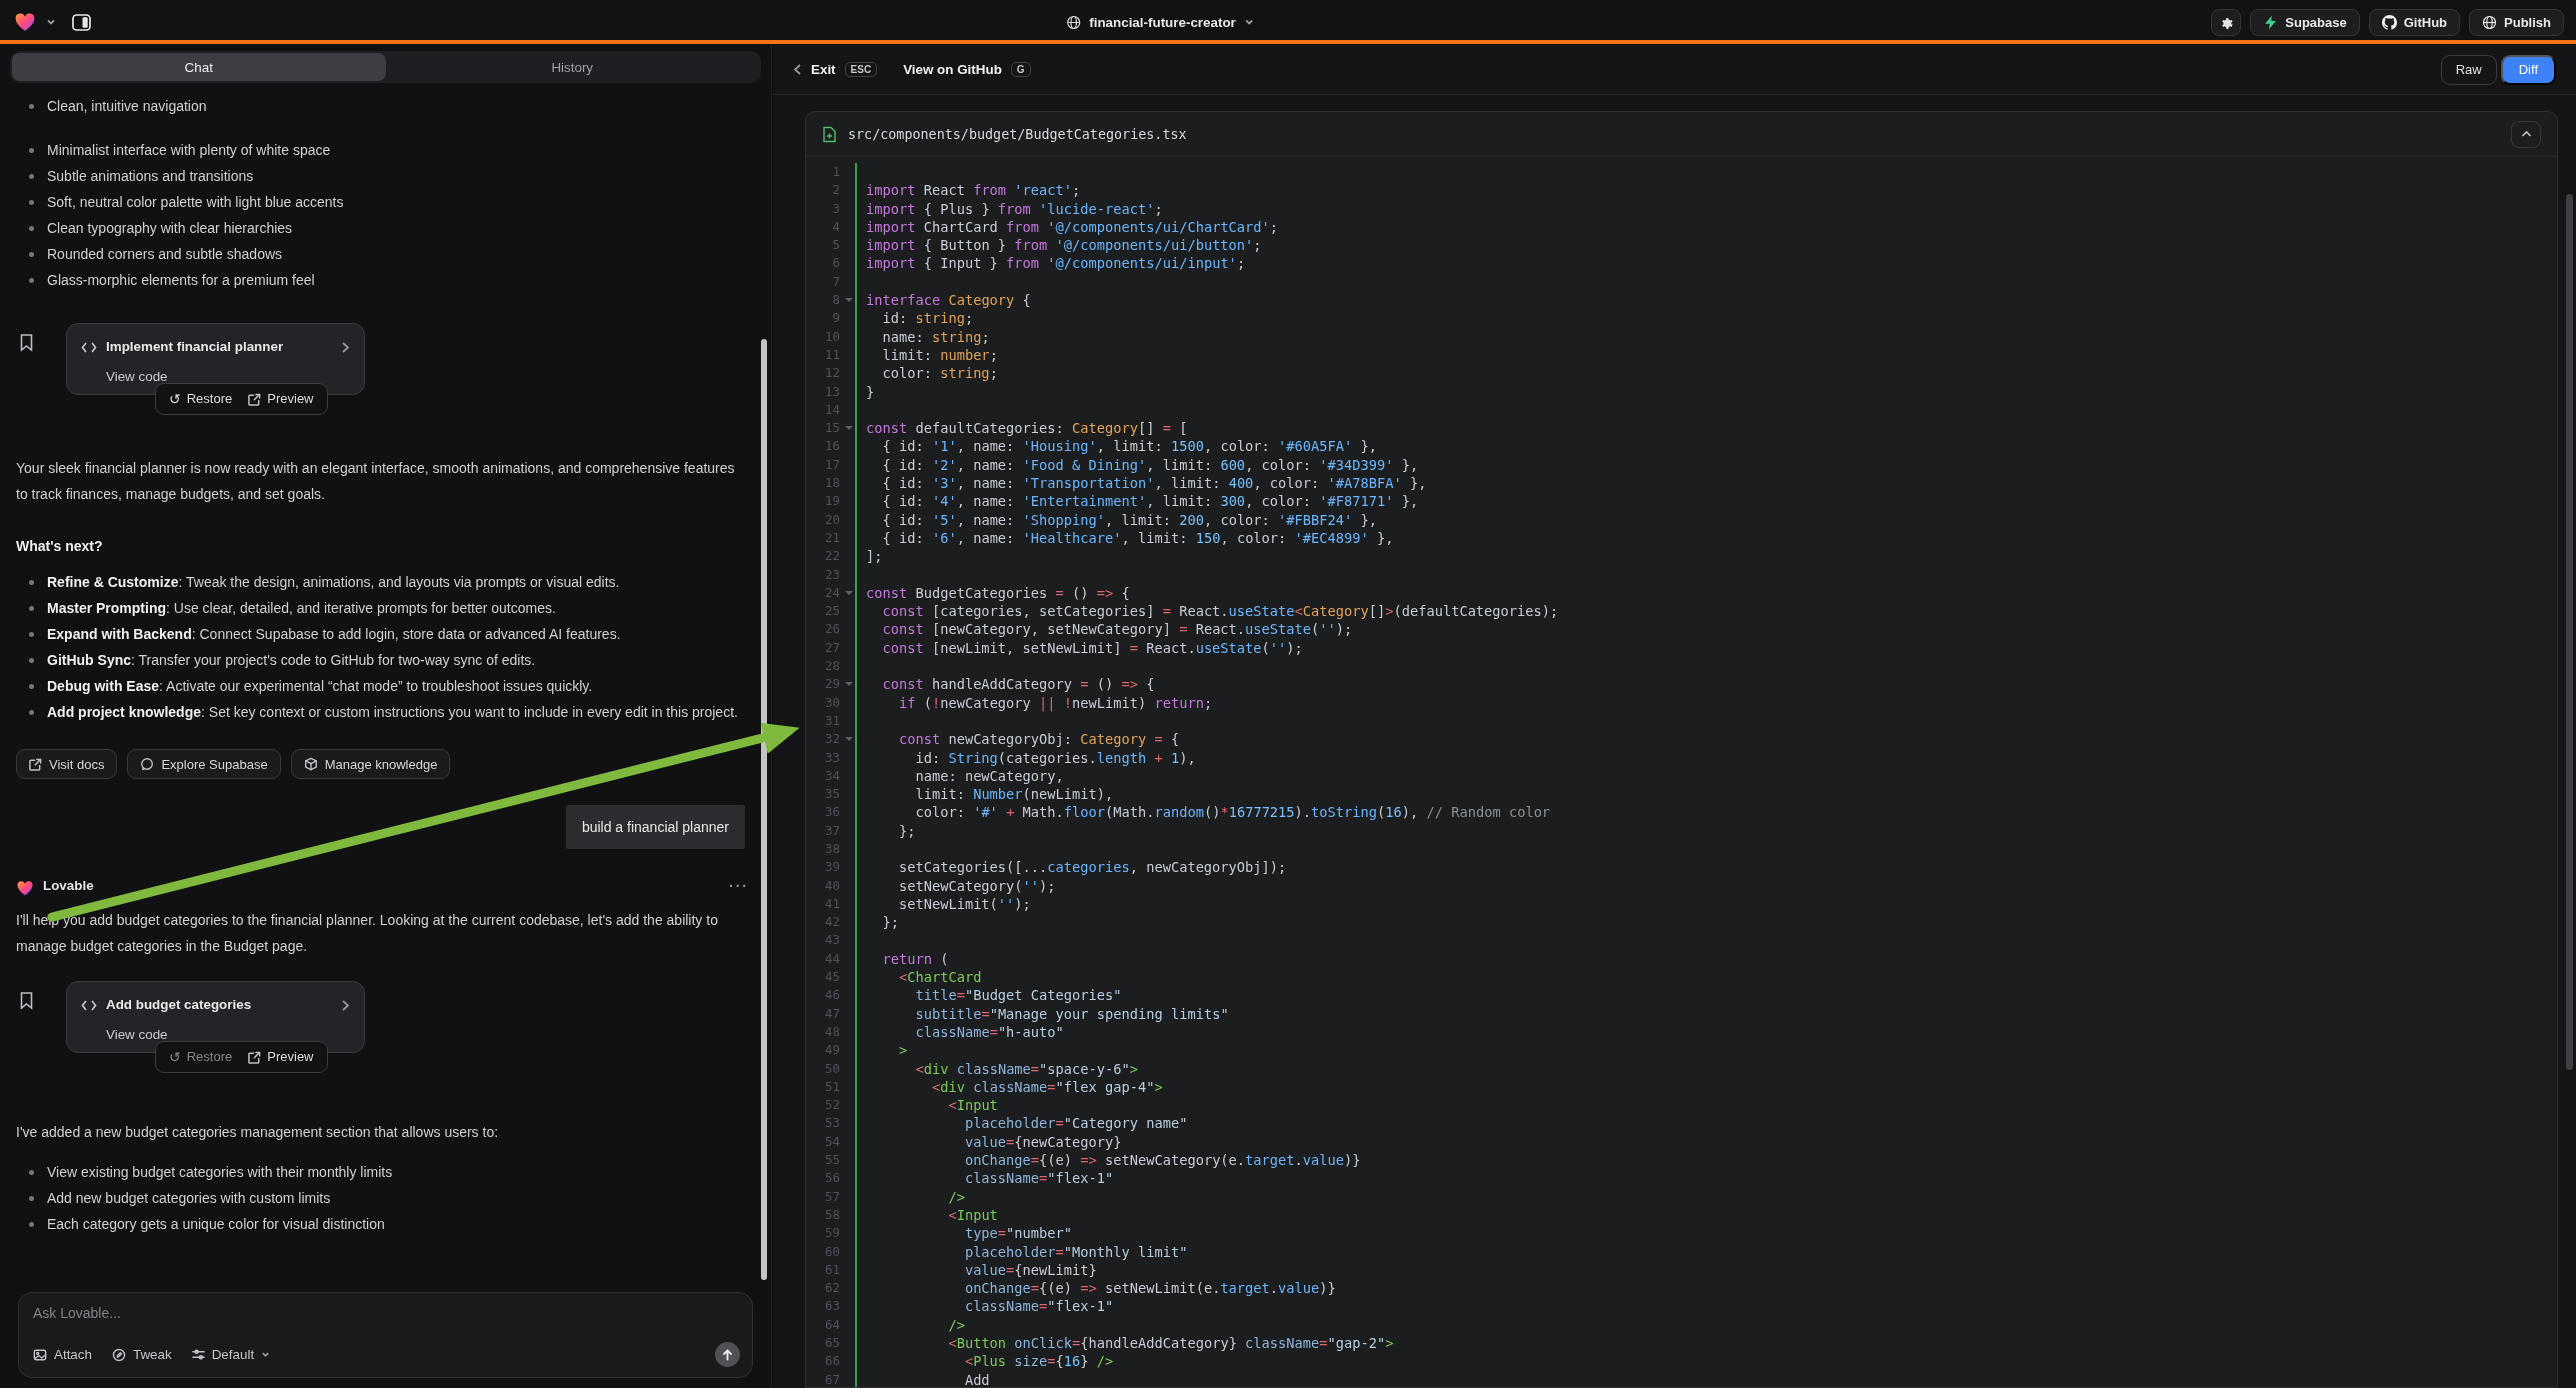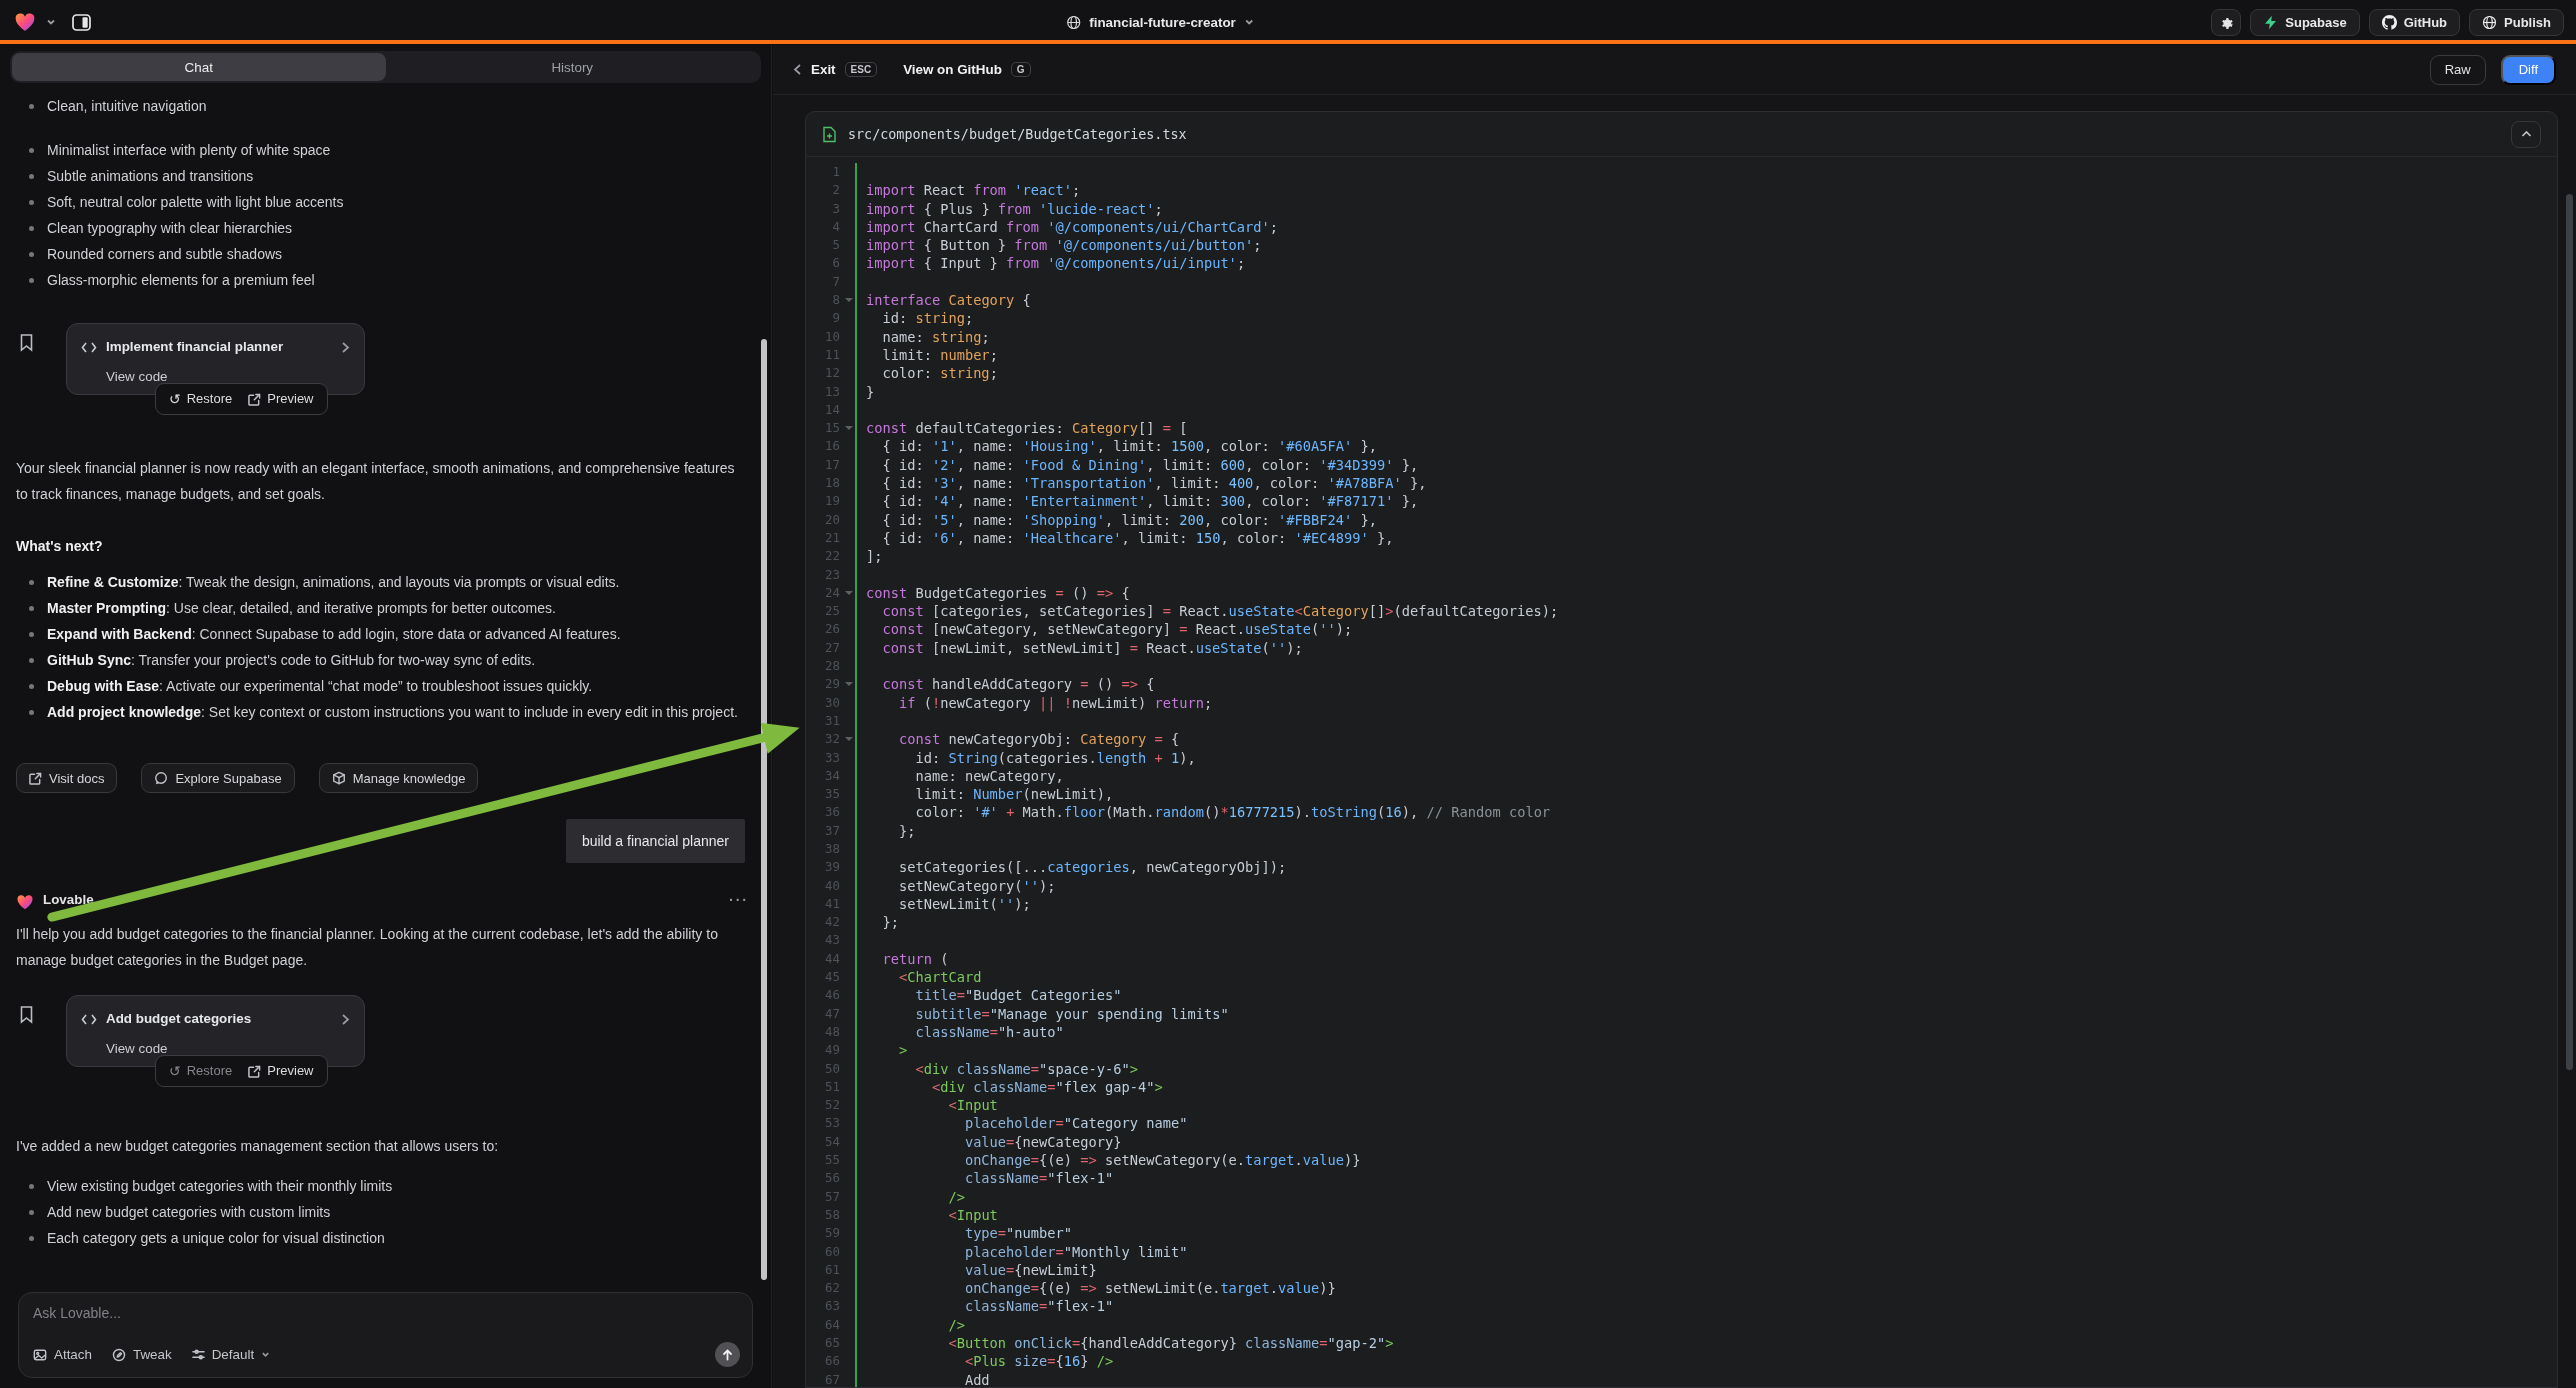--- a/index.html
+++ b/index.html
@@ -46,21 +46,21 @@
     background:#242428; border:1px solid #39393f; border-radius:12px; padding:10px 14px 0 14px; }
   .v-title-row { display:flex; align-items:center; gap:9px; color:#e7e8ea; font-size:13.4px; font-weight:600; }
   .v-title-row .sp { flex:1; }
   .v-link { margin:4px 0 0 25px; font-size:13.4px; color:#cbcdd2; }
   .v-pill { position:absolute; left:139px; top:60px; height:32px; display:flex; align-items:center; gap:16px;
     background:#121214; border:1px solid #3c3c42; border-radius:9px; padding:0 13px; font-size:13px; color:#dcdde0; white-space:nowrap;}
   .pill-item { display:flex; align-items:center; gap:6px; }
   .pill-item.dim { color:#85878d; }
   .restore-g { font-size:14px; line-height:1; }
   .msg-p { margin-top:28px; }
-  .btn-row { margin-top:38px; display:flex; gap:24px; }
+  .btn-row { margin-top:24px; display:flex; gap:10px; }
   .c-btn { display:flex; align-items:center; gap:7px; height:30px; padding:0 12px;
     background:#1b1b1e; border:1px solid #38383d; border-radius:9px; color:#d6d7da; font-size:13px; white-space:nowrap;}
   .bubble { margin:26px 4px 0 auto; width:fit-content; max-width:518px;
     background:#2d2d31; border-radius:2px; padding:9px 16px; color:#e8e8ea; }
   .lov-row { margin-top:24px; display:flex; align-items:center; gap:9px; }
   .lov-name { font-size:13.4px; font-weight:600; color:#e4e4e7; }
   .lov-row .sp { flex:1; }
   .dots { color:#96979c; letter-spacing:2px; font-weight:700; }
   .chat-sb { position:absolute; right:4px; top:294px; width:6px; height:941px;
     border-radius:3px; background:#c3c3c6; }
@@ -73,21 +73,21 @@
   .in-item { display:flex; align-items:center; gap:7px; }
   .in-item .chev { width:9px; height:9px; }
   .send { margin-left:auto; width:25px; height:25px; border-radius:50%; background:#505055;
     display:flex; align-items:center; justify-content:center; color:#ededf0; font-size:13px; }
   
   .codep { position:absolute; top:45px; left:773px; right:0; bottom:0; background:#151517; }
   .code-head { position:absolute; top:0; left:0; right:0; height:50px; border-bottom:1px solid #242427;
     display:flex; align-items:center; padding:0 20px; gap:26px; }
   .ch-item { display:flex; align-items:center; gap:9px; color:#f2f2f4; font-size:13.4px; font-weight:600; }
   .kbd { border:1px solid #404046; border-radius:5px; padding:1px 5px; font-size:10px; color:#c7c8cd; font-weight:700;}
-  .ch-right { margin-left:auto; display:flex; gap:15px; }
+  .ch-right { margin-left:auto; display:flex; gap:4px; }
   .raw-btn { height:30px; padding:0 14px; display:flex; align-items:center; border:1px solid #3a3a40;
     border-radius:9px; color:#e2e2e5; font-size:13px; background:transparent; }
   .diff-btn { height:30px; padding:0 16px; display:flex; align-items:center; border-radius:9px;
     color:#fff; font-size:13px; background:#3d82f6; }
   .file-card { position:absolute; left:32px; right:18px; top:66px; bottom:0;
     background:#1b1d1e; border:1px solid #2c2e31; border-radius:10px 10px 0 0; overflow:hidden; }
   .path-row { height:45px; border-bottom:1px solid #28292c; display:flex; align-items:center; gap:11px; padding:0 16px; }
   .path { font-family:"DejaVu Sans Mono", monospace; font-size:13.4px; color:#d4dae0; }
   .collapse-btn { margin-left:auto; width:30px; height:27px; border:1px solid #36383b; border-radius:8px;
     display:flex; align-items:center; justify-content:center; }

